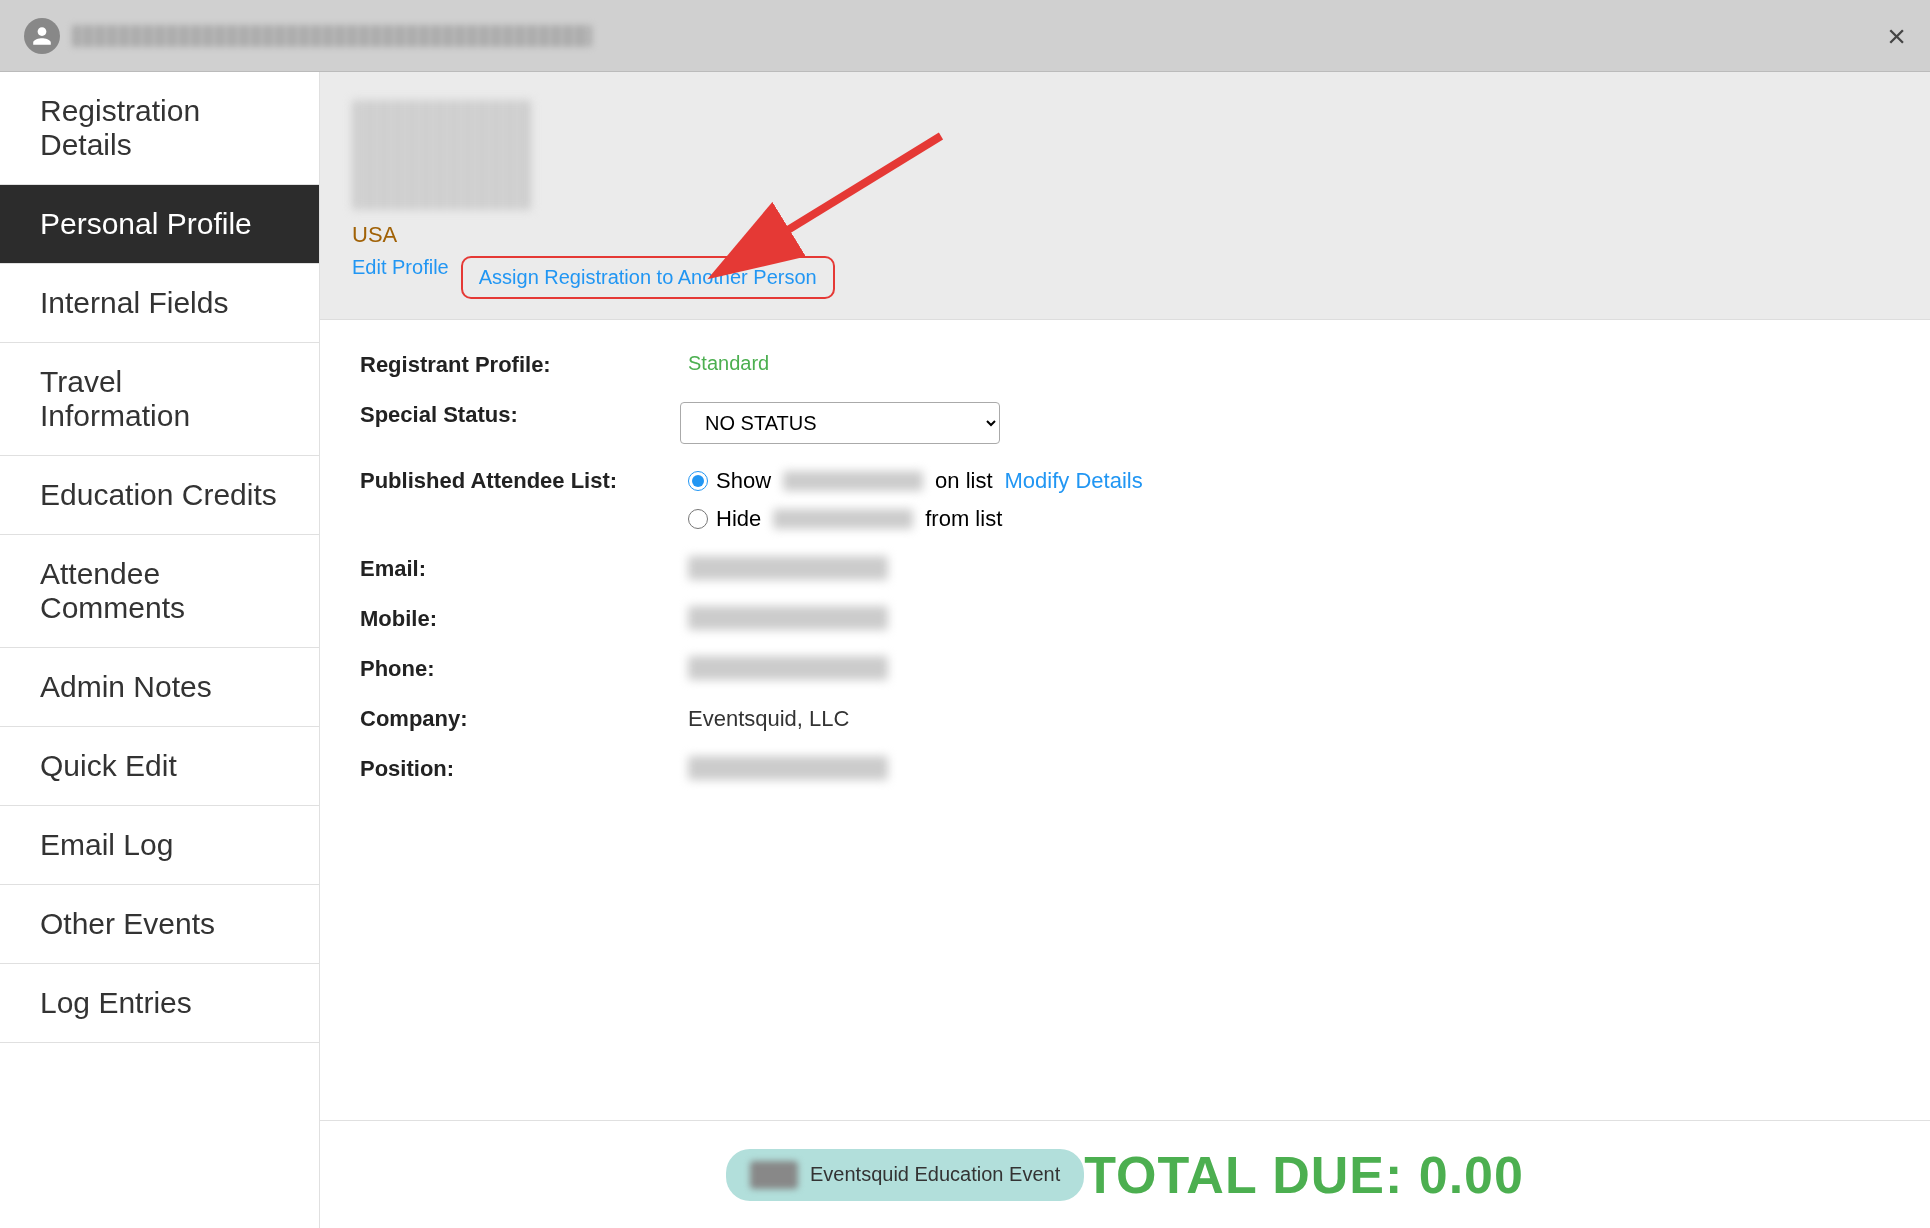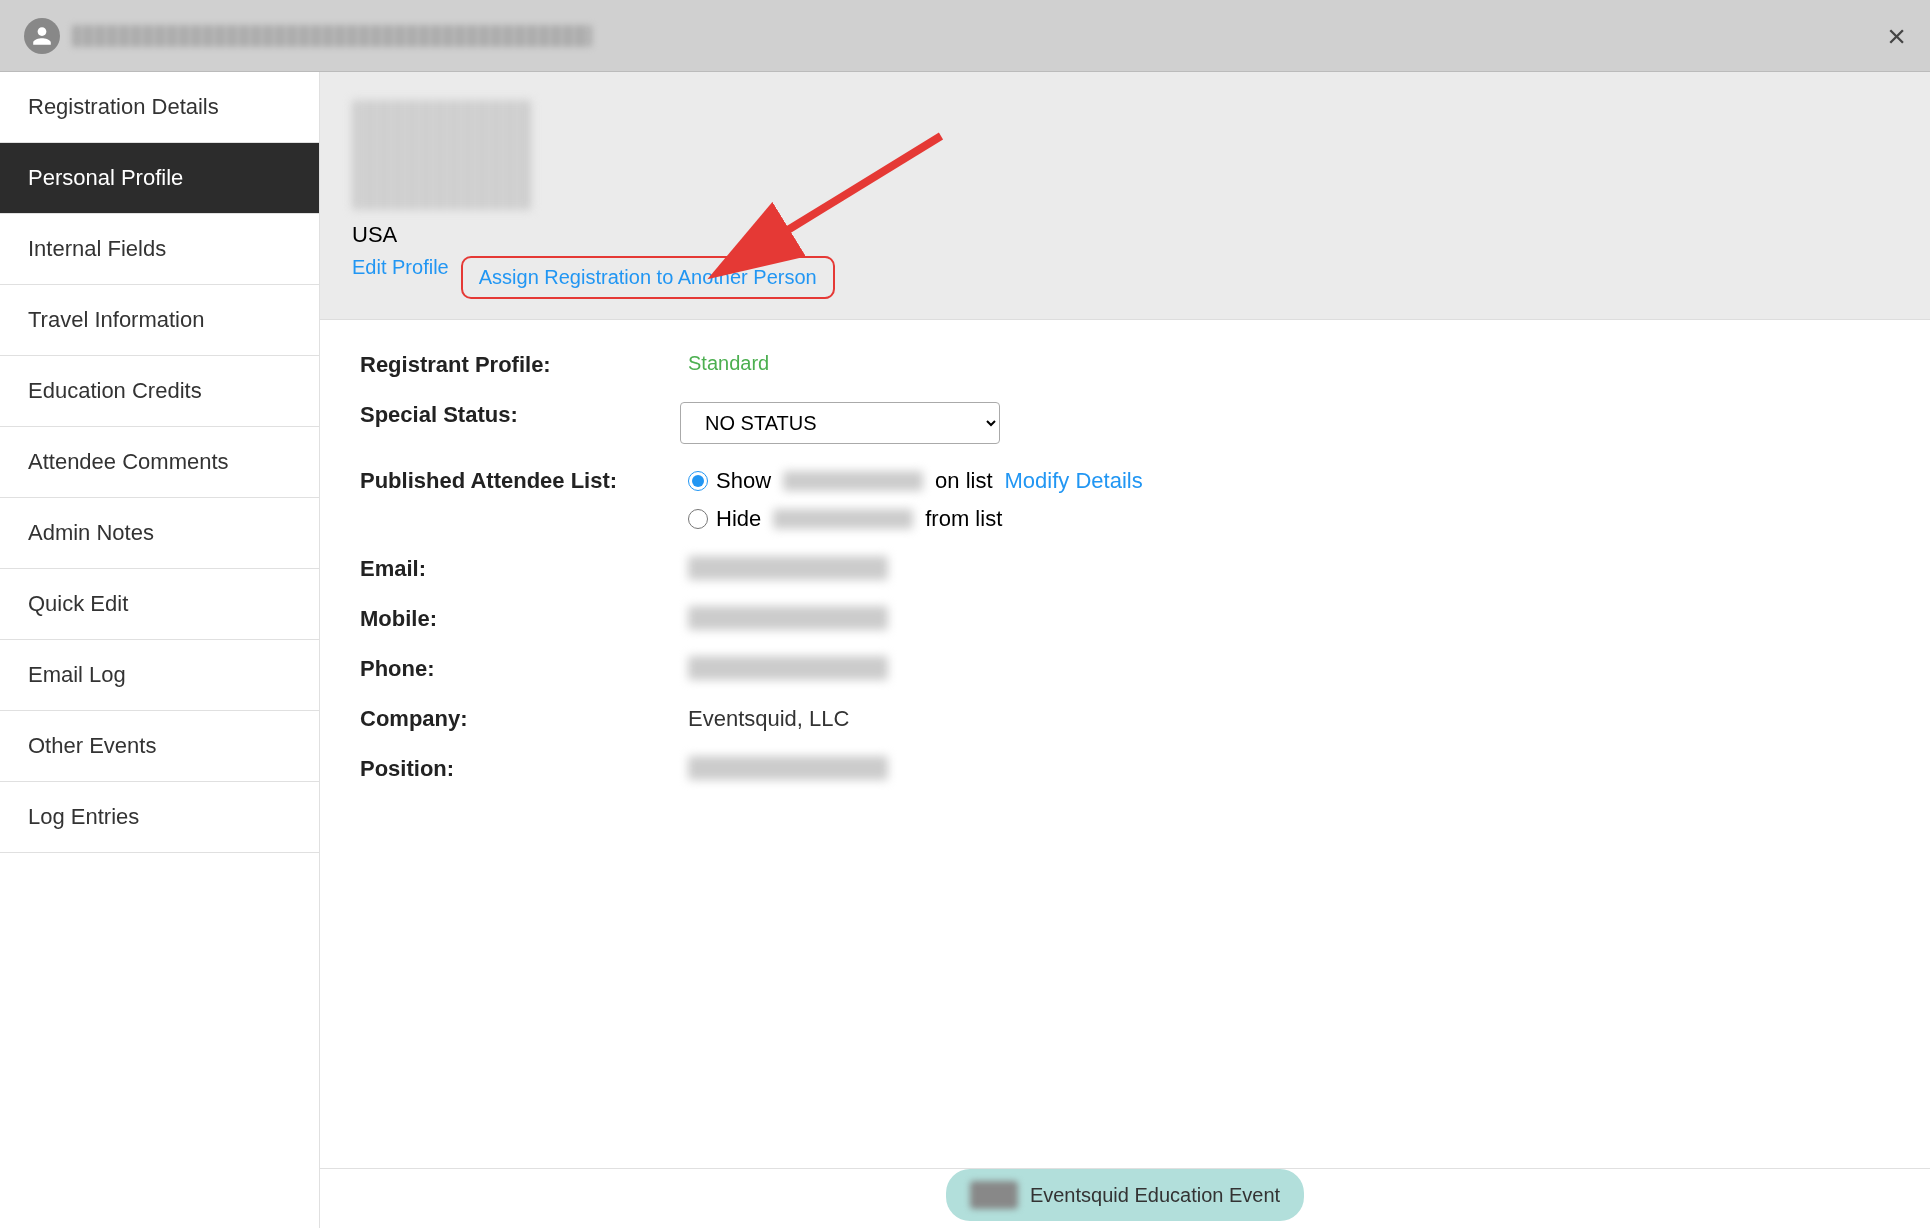--- a/index.html
+++ b/index.html
@@ -50,22 +50,22 @@
 
     
     .sidebar {
       width: 320px;
       flex-shrink: 0;
       border-right: 1px solid #e0e0e0;
       display: flex;
       flex-direction: column;
     }
     .sidebar-item {
-      padding: 22px 28px;
-      font-size: 22px;
+      padding: 22px 40px;
+      font-size: 30px;
       color: #333;
       border-bottom: 1px solid #e0e0e0;
       cursor: pointer;
     }
     .sidebar-item.active {
       background: #2c2c2c;
       color: #fff;
     }
 
     
@@ -85,21 +85,21 @@
     .profile-photo-area {
       width: 180px;
       height: 110px;
       background: repeating-linear-gradient(90deg, #ccc 0px, #ccc 8px, #d5d5d5 8px, #d5d5d5 14px);
       filter: blur(4px);
       border-radius: 4px;
       margin-bottom: 12px;
     }
     .profile-country {
       font-size: 22px;
-      color: #000000;
+      color: #a16207;
       margin-bottom: 8px;
     }
     .profile-links {
       display: flex;
       gap: 12px;
       flex-wrap: wrap;
     }
     .edit-profile-link {
       color: #2196F3;
       font-size: 20px;
@@ -189,29 +189,28 @@
       border-radius: 2px;
       color: transparent;
       display: inline-block;
       min-width: 140px;
       height: 20px;
       margin: 0 4px;
     }
 
     
     .footer {
-      height: 60px;
+      height: 108px;
       border-top: 1px solid #e0e0e0;
       display: flex;
       align-items: center;
-      justify-content: flex-start;
+      justify-content: center;
       padding: 0 40px;
       flex-shrink: 0;
       background: #fff;
-      flex-direction: column;
     }
     .event-badge {
       background: #b2dfdb;
       border-radius: 24px;
       padding: 12px 24px;
       display: flex;
       align-items: center;
       gap: 12px;
     }
     .event-badge-icon {

